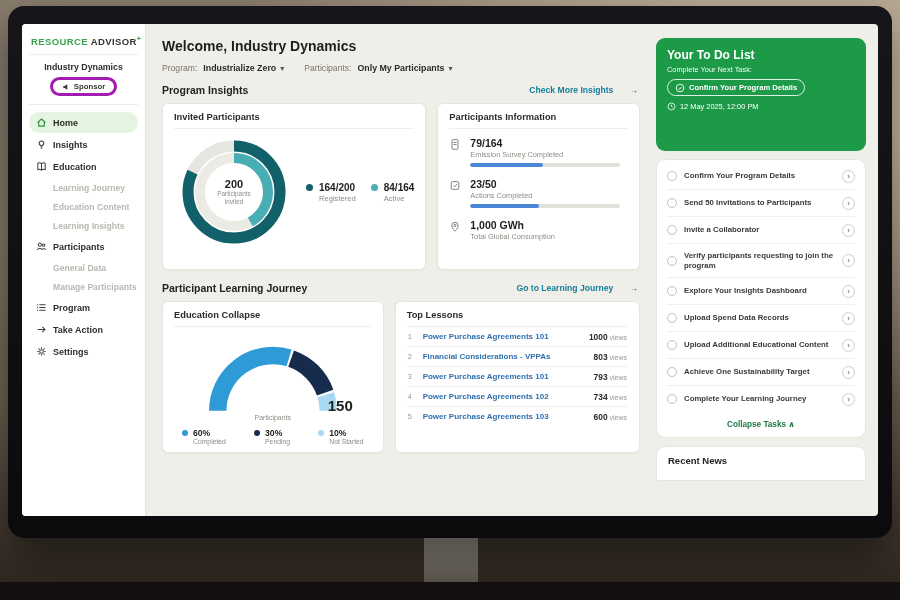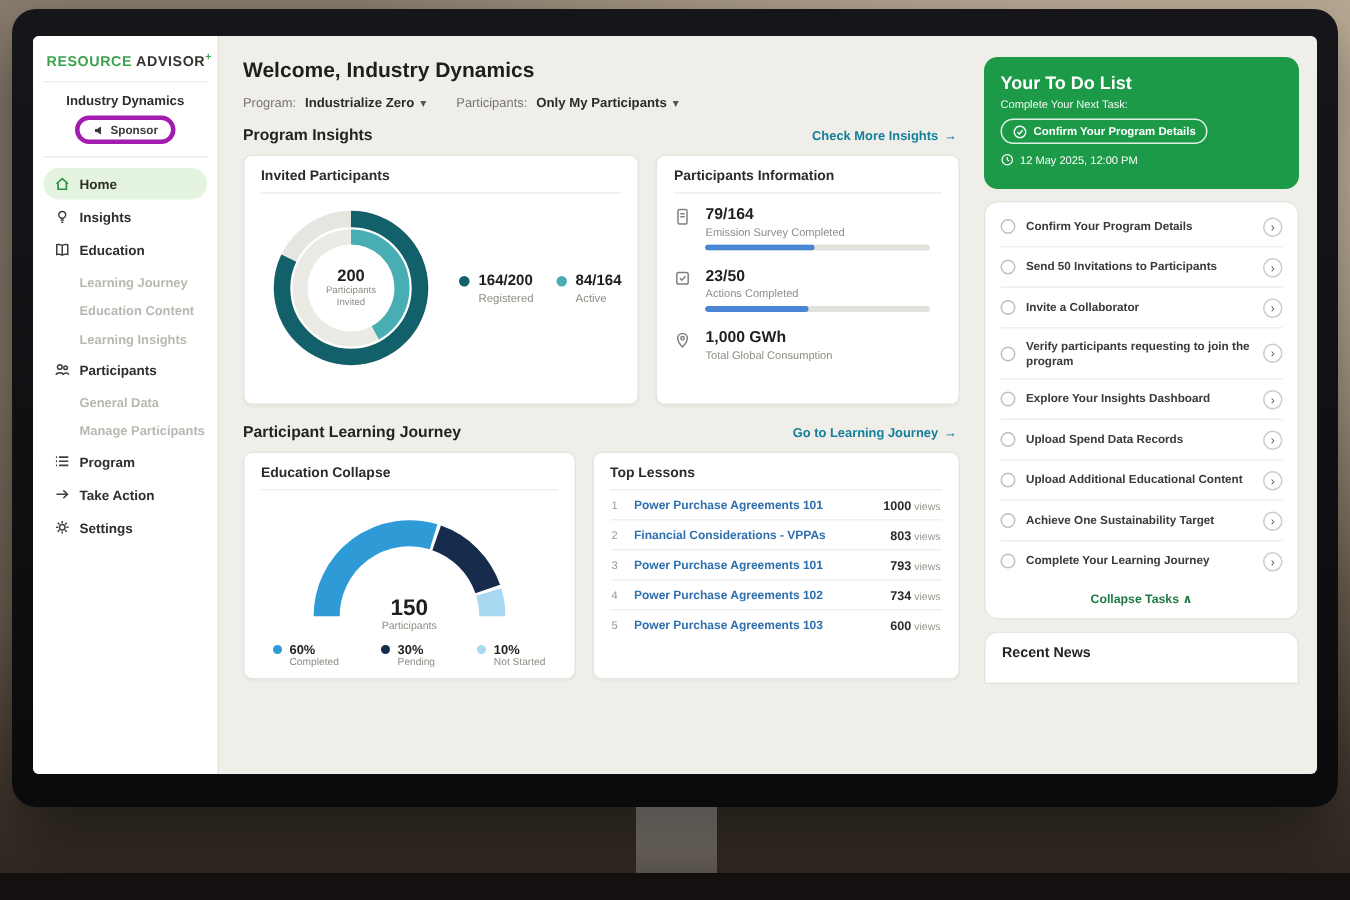--- a/index.html
+++ b/index.html
@@ -35,21 +35,21 @@
 
   
   .main { flex:1; min-width:0; padding:14px 12px 0 16px; }
   .page-title { font-size:14px; font-weight:bold; color:#1e1e1b; margin-bottom:9px; }
   .filters { display:flex; align-items:center; gap:6px; margin-bottom:11px; }
   .flabel { color:#76756d; font-size:8.6px; }
   .fvalue { display:inline-flex; align-items:center; gap:4px; font-size:8.8px; font-weight:bold; color:#2b2b27; cursor:pointer; margin-right:14px; }
   .chev { font-size:8px; color:#55554f; }
   .sec-row { display:flex; justify-content:space-between; align-items:center; margin:2px 2px 7px 0; }
   .sec-title { font-size:10.5px; font-weight:bold; color:#23231f; }
-  .sec-link { font-size:8.6px; font-weight:bold; color:#137f9b; cursor:pointer; display:inline-flex; gap:4px; align-items:center; }
+  .sec-link { font-size:8.6px; font-weight:bold; color:#137f9b; cursor:pointer; display:inline-flex; gap:16px; align-items:center; }
   .cards { display:flex; gap:11px; }
   .card { background:#fff; border:1px solid #e7e5df; border-radius:6px; box-shadow:0 1px 2px rgba(0,0,0,.04); padding:8px 11px; }
   .card-title { font-size:9.3px; font-weight:bold; color:#2b2b27; padding-bottom:6px; border-bottom:1px solid #efeee9; }
   .cards-row1 { margin-bottom:12px; }
   .card-invited { flex:1.12; height:167px; }
   .card-info { flex:1; height:167px; }
   .card-edu { flex:1; height:152px; }
   .card-lessons { flex:1.12; height:152px; }
 
   .donut-wrap { display:flex; align-items:center; gap:16px; padding:7px 0 0 4px; }
@@ -67,38 +67,38 @@
   .metric { display:flex; gap:8px; }
   .m-ico { width:13px; padding-top:1px; flex-shrink:0; }
   .m-body { flex:1; }
   .m-v { font-size:10.5px; font-weight:bold; color:#1e1e1b; }
   .m-l { font-size:7.4px; color:#8e8c84; margin-top:1px; }
   .bar { width:150px; height:4px; background:#e2e1db; border-radius:2px; margin-top:4px; overflow:hidden; }
   .bar-fill { height:100%; background:#4a86d6; border-radius:2px; }
 
   .gauge-wrap { position:relative; width:160px; margin:4px auto 0 auto; }
   .gauge-center { position:absolute; left:0; right:0; bottom:2px; text-align:center; }
-  .gauge-center .v { font-size:15px; font-weight:bold; color:#1e1e1b; }
+  .gauge-center .v { font-size:15px; font-weight:bold; color:#1e1e1b;text-align:right; }
   .gauge-center .l { font-size:7px; color:#8e8c84; }
   .gauge-legend { display:flex; justify-content:space-between; padding:5px 8px 0 8px; }
   .gl-item { display:flex; gap:5px; }
   .gl-dot { width:6px; height:6px; border-radius:50%; margin-top:2px; }
   .gl-v { font-size:8.6px; font-weight:bold; color:#1e1e1b; }
   .gl-l { font-size:6.8px; color:#8e8c84; }
 
   .lesson-row { display:flex; align-items:center; gap:7px; padding:4.5px 1px; border-bottom:1px solid #f0efe9; }
   .lesson-row:last-child { border-bottom:none; }
   .l-rank { font-size:7.4px; color:#9a988e; width:8px; }
   .l-title { flex:1; font-size:8px; font-weight:bold; color:#2e6fae; cursor:pointer; white-space:nowrap; overflow:hidden; }
   .l-views { font-size:8.4px; font-weight:bold; color:#2b2b27; }
   .l-views span { font-size:7px; font-weight:normal; color:#9a988e; }
 
   
   .rightpanel { width:226px; flex-shrink:0; padding:14px 12px 0 4px; }
-  .todo-card { position:relative; background:#1c9a47; border-radius:9px; padding:10px 11px; color:#fff; height:88px; }
+  .todo-card { position:relative; background:#1c9a47; border-radius:9px; padding:10px 11px; color:#fff; height:113px; }
   .todo-title { font-size:12px; font-weight:bold; margin-bottom:3px; }
   .todo-sub { font-size:7.4px; opacity:.95; margin-bottom:5px; }
   .todo-pill { display:inline-flex; align-items:center; gap:4px; border:1px solid rgba(255,255,255,.85); border-radius:11px; padding:2.5px 7px; font-size:7.6px; font-weight:bold; max-width:140px; cursor:pointer; }
   .todo-due { display:flex; align-items:center; gap:4px; font-size:7.4px; margin-top:6px; }
   .ring { position:absolute; right:11px; top:16px; width:54px; height:54px; border-radius:50%; background:#0d813b; display:flex; align-items:center; justify-content:center; }
   .ring svg { position:absolute; inset:0; }
   .ring-text { font-size:12px; font-weight:bold; color:#fff; position:relative; }
 
   .tasks-card { background:#fff; border:1px solid #e7e5df; border-radius:9px; margin-top:8px; padding:3px 10px 4px 10px; }
   .task-row { display:flex; align-items:center; gap:7px; padding:6.5px 0; border-bottom:1px solid #f0efe9; }

